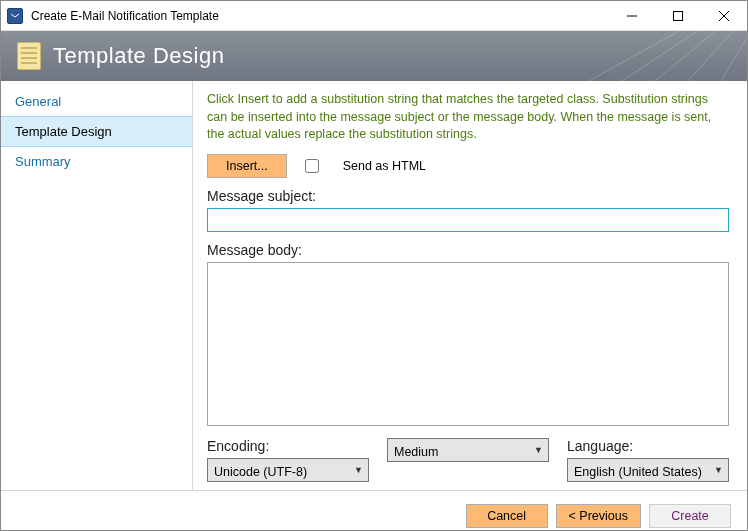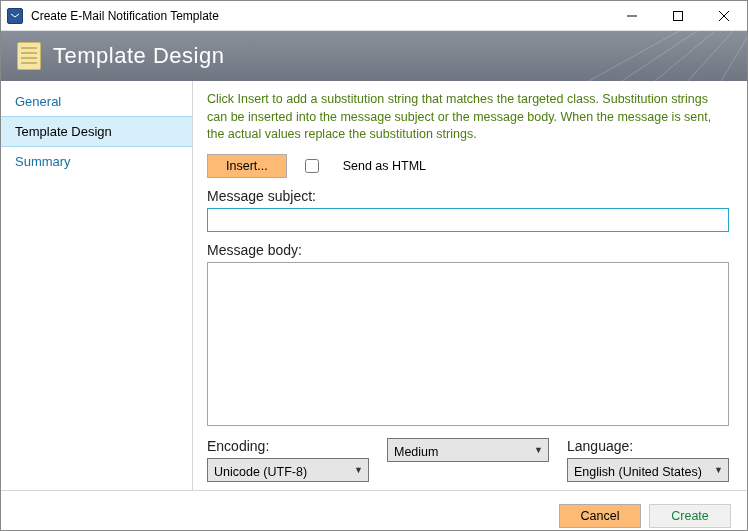--- a/index.html
+++ b/index.html
@@ -42,21 +42,21 @@
 
   .dropdown-row { display: flex; gap: 18px; margin-top: 12px; }
   .dd-group { flex: 1; display: flex; flex-direction: column; }
   .dd { position: relative; }
   .dd select { width: 100%; height: 24px; border: 1px solid #767676; background: #e5e5e5; font-size: 12.5px; padding: 4px 22px 0 6px; appearance: none; -webkit-appearance: none; }
   .dd .arrow { position: absolute; right: 6px; top: 50%; transform: translateY(-50%); pointer-events: none; font-size: 9px; color: #333; }
 
   
   .footer { height: 40px; border-top: 1px solid #d6d6d6; display: flex; align-items: center; justify-content: flex-end; gap: 8px; padding: 0 16px; }
   .footer .btn { min-width: 82px; padding: 4px 12px; margin-top: 11px; }
-  .footer .btn.disabled { color: #15803d; background: #f1f1f1; border-color: #cfcfcf; cursor: default; }
+  .footer .btn.disabled { color: #701a75; background: #f1f1f1; border-color: #cfcfcf; cursor: default; }
 </style>
 </head>
 <body>
 
 <div class="titlebar">
   <span class="app-icon">
     <svg viewBox="0 0 10 10">
         <rect x="0" y="0" width="10" height="10" fill="#2b5797"></rect>
         <path d="M1 3 L5 6 L9 3" stroke="#fff" stroke-width="1" fill="none"></path>
       </svg>
@@ -152,14 +152,15 @@
           </select>
           <span class="arrow">▼</span>
         </div>
       </div>
     </div>
   </div>
 </div>
 
 <div class="footer">
   <button class="btn">Cancel</button>
+  <button class="btn">&lt; Previous</button>
   <button class="btn disabled">Create</button>
 </div>
 
 </body></html>

